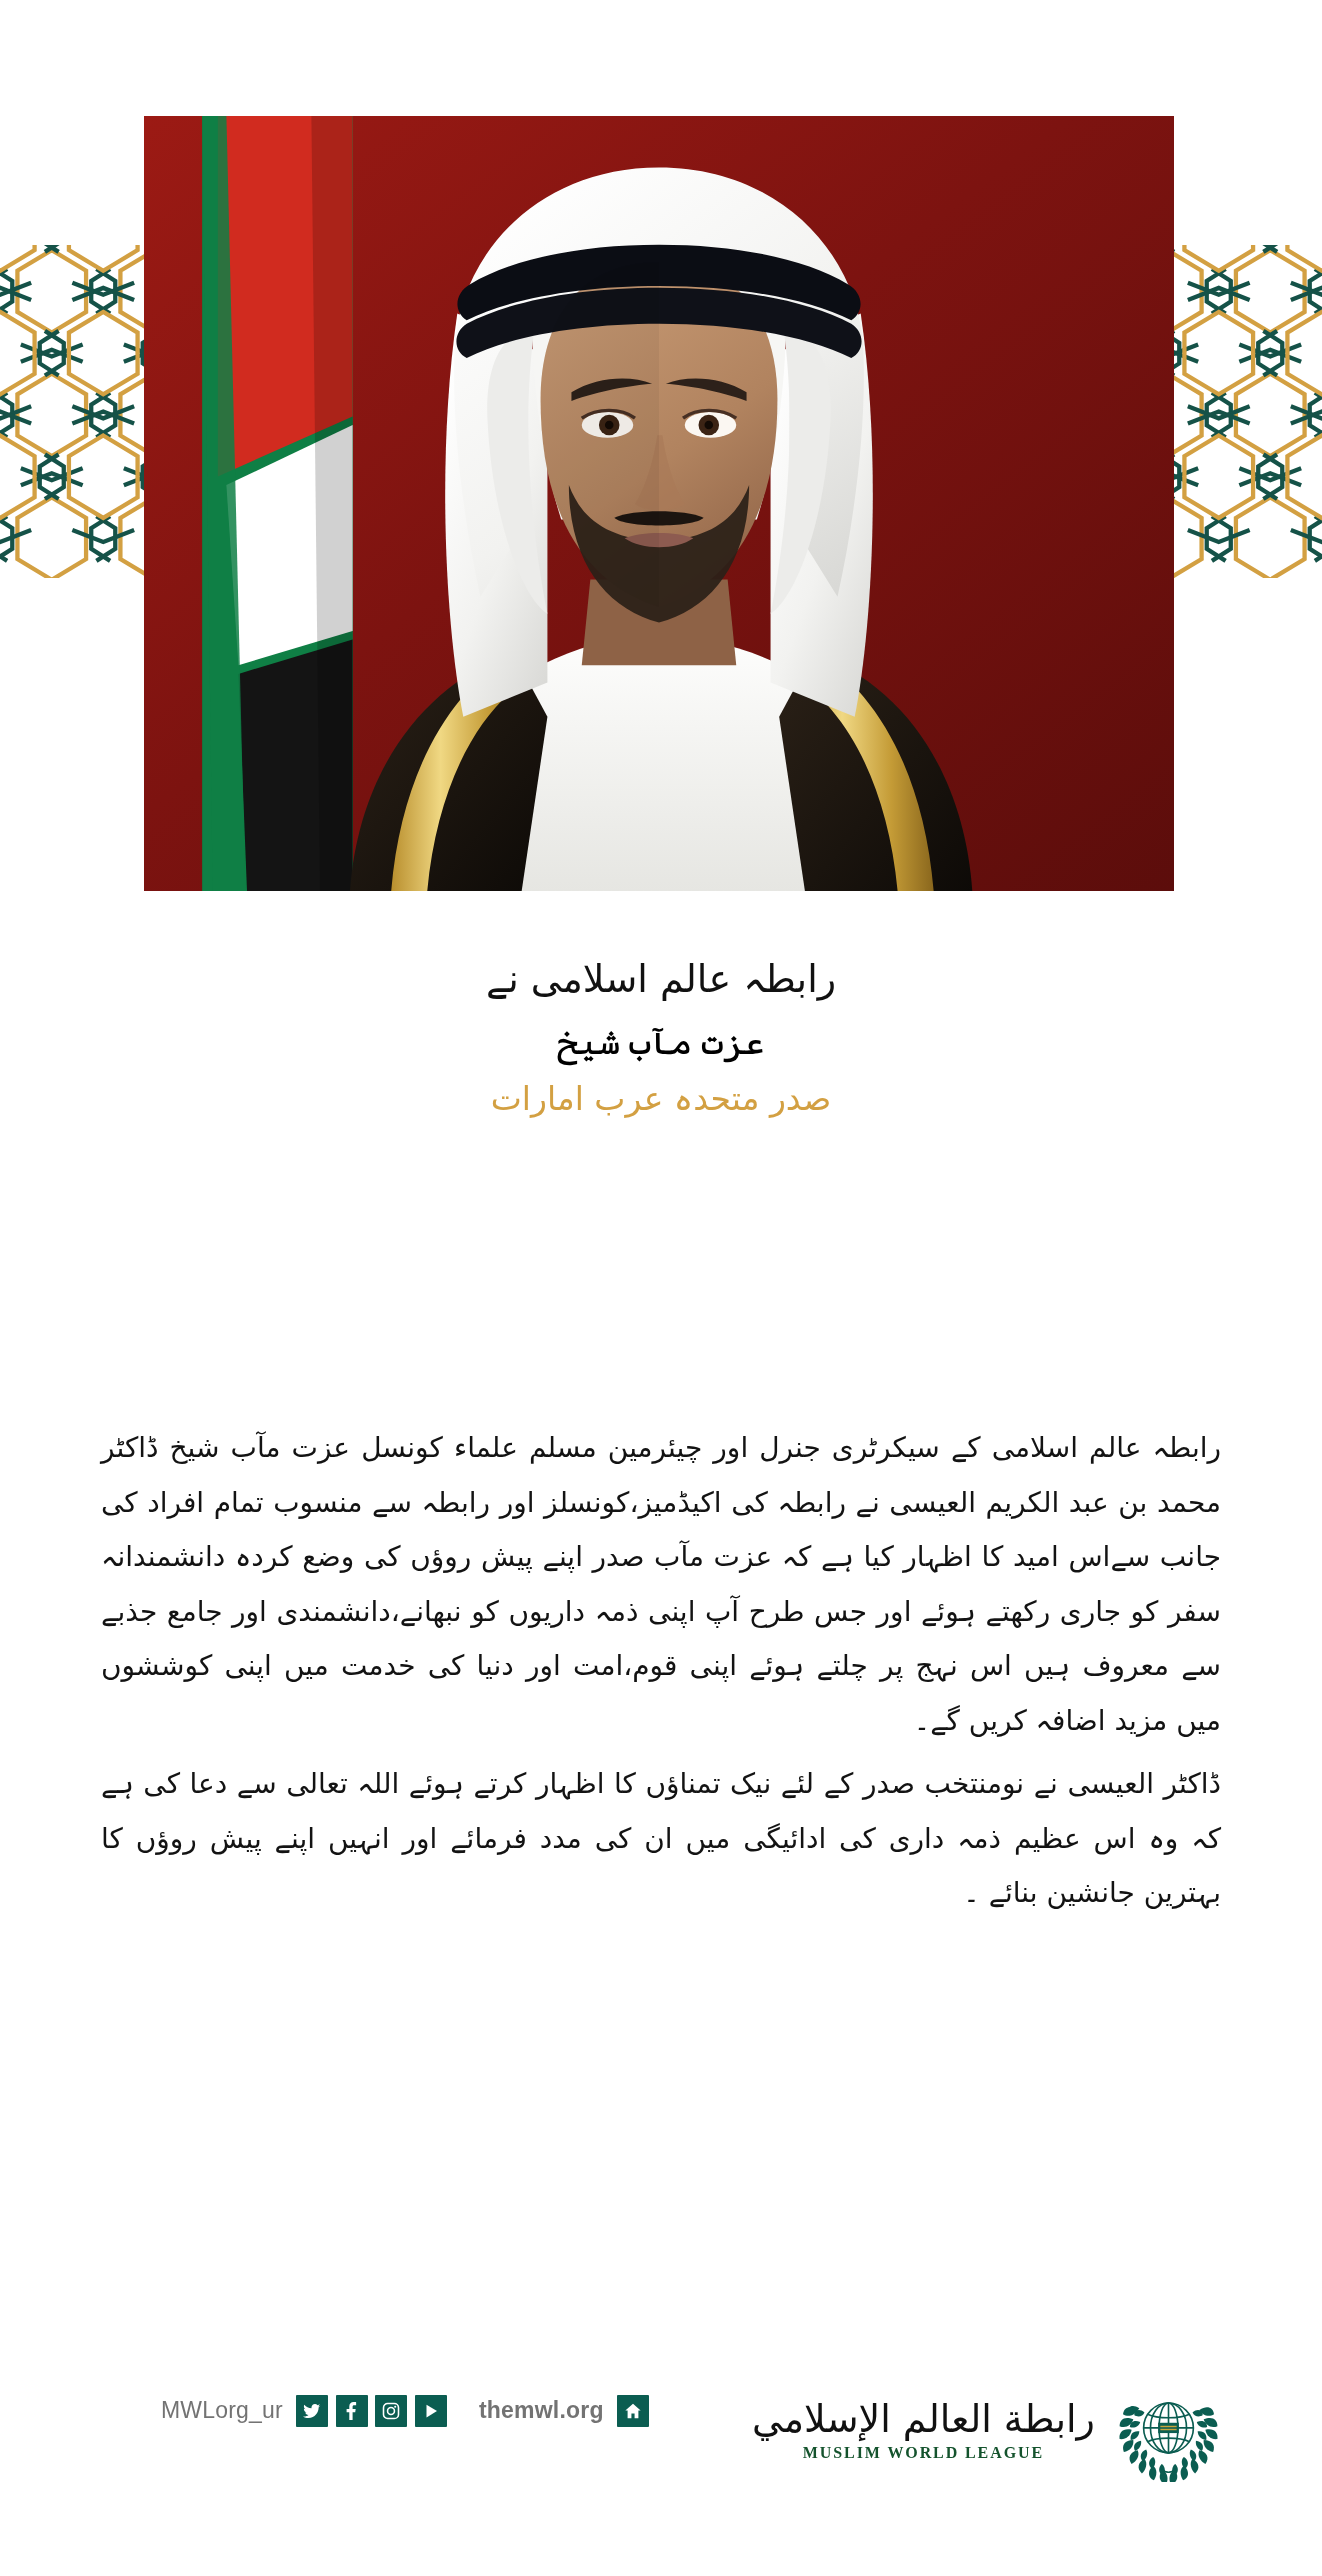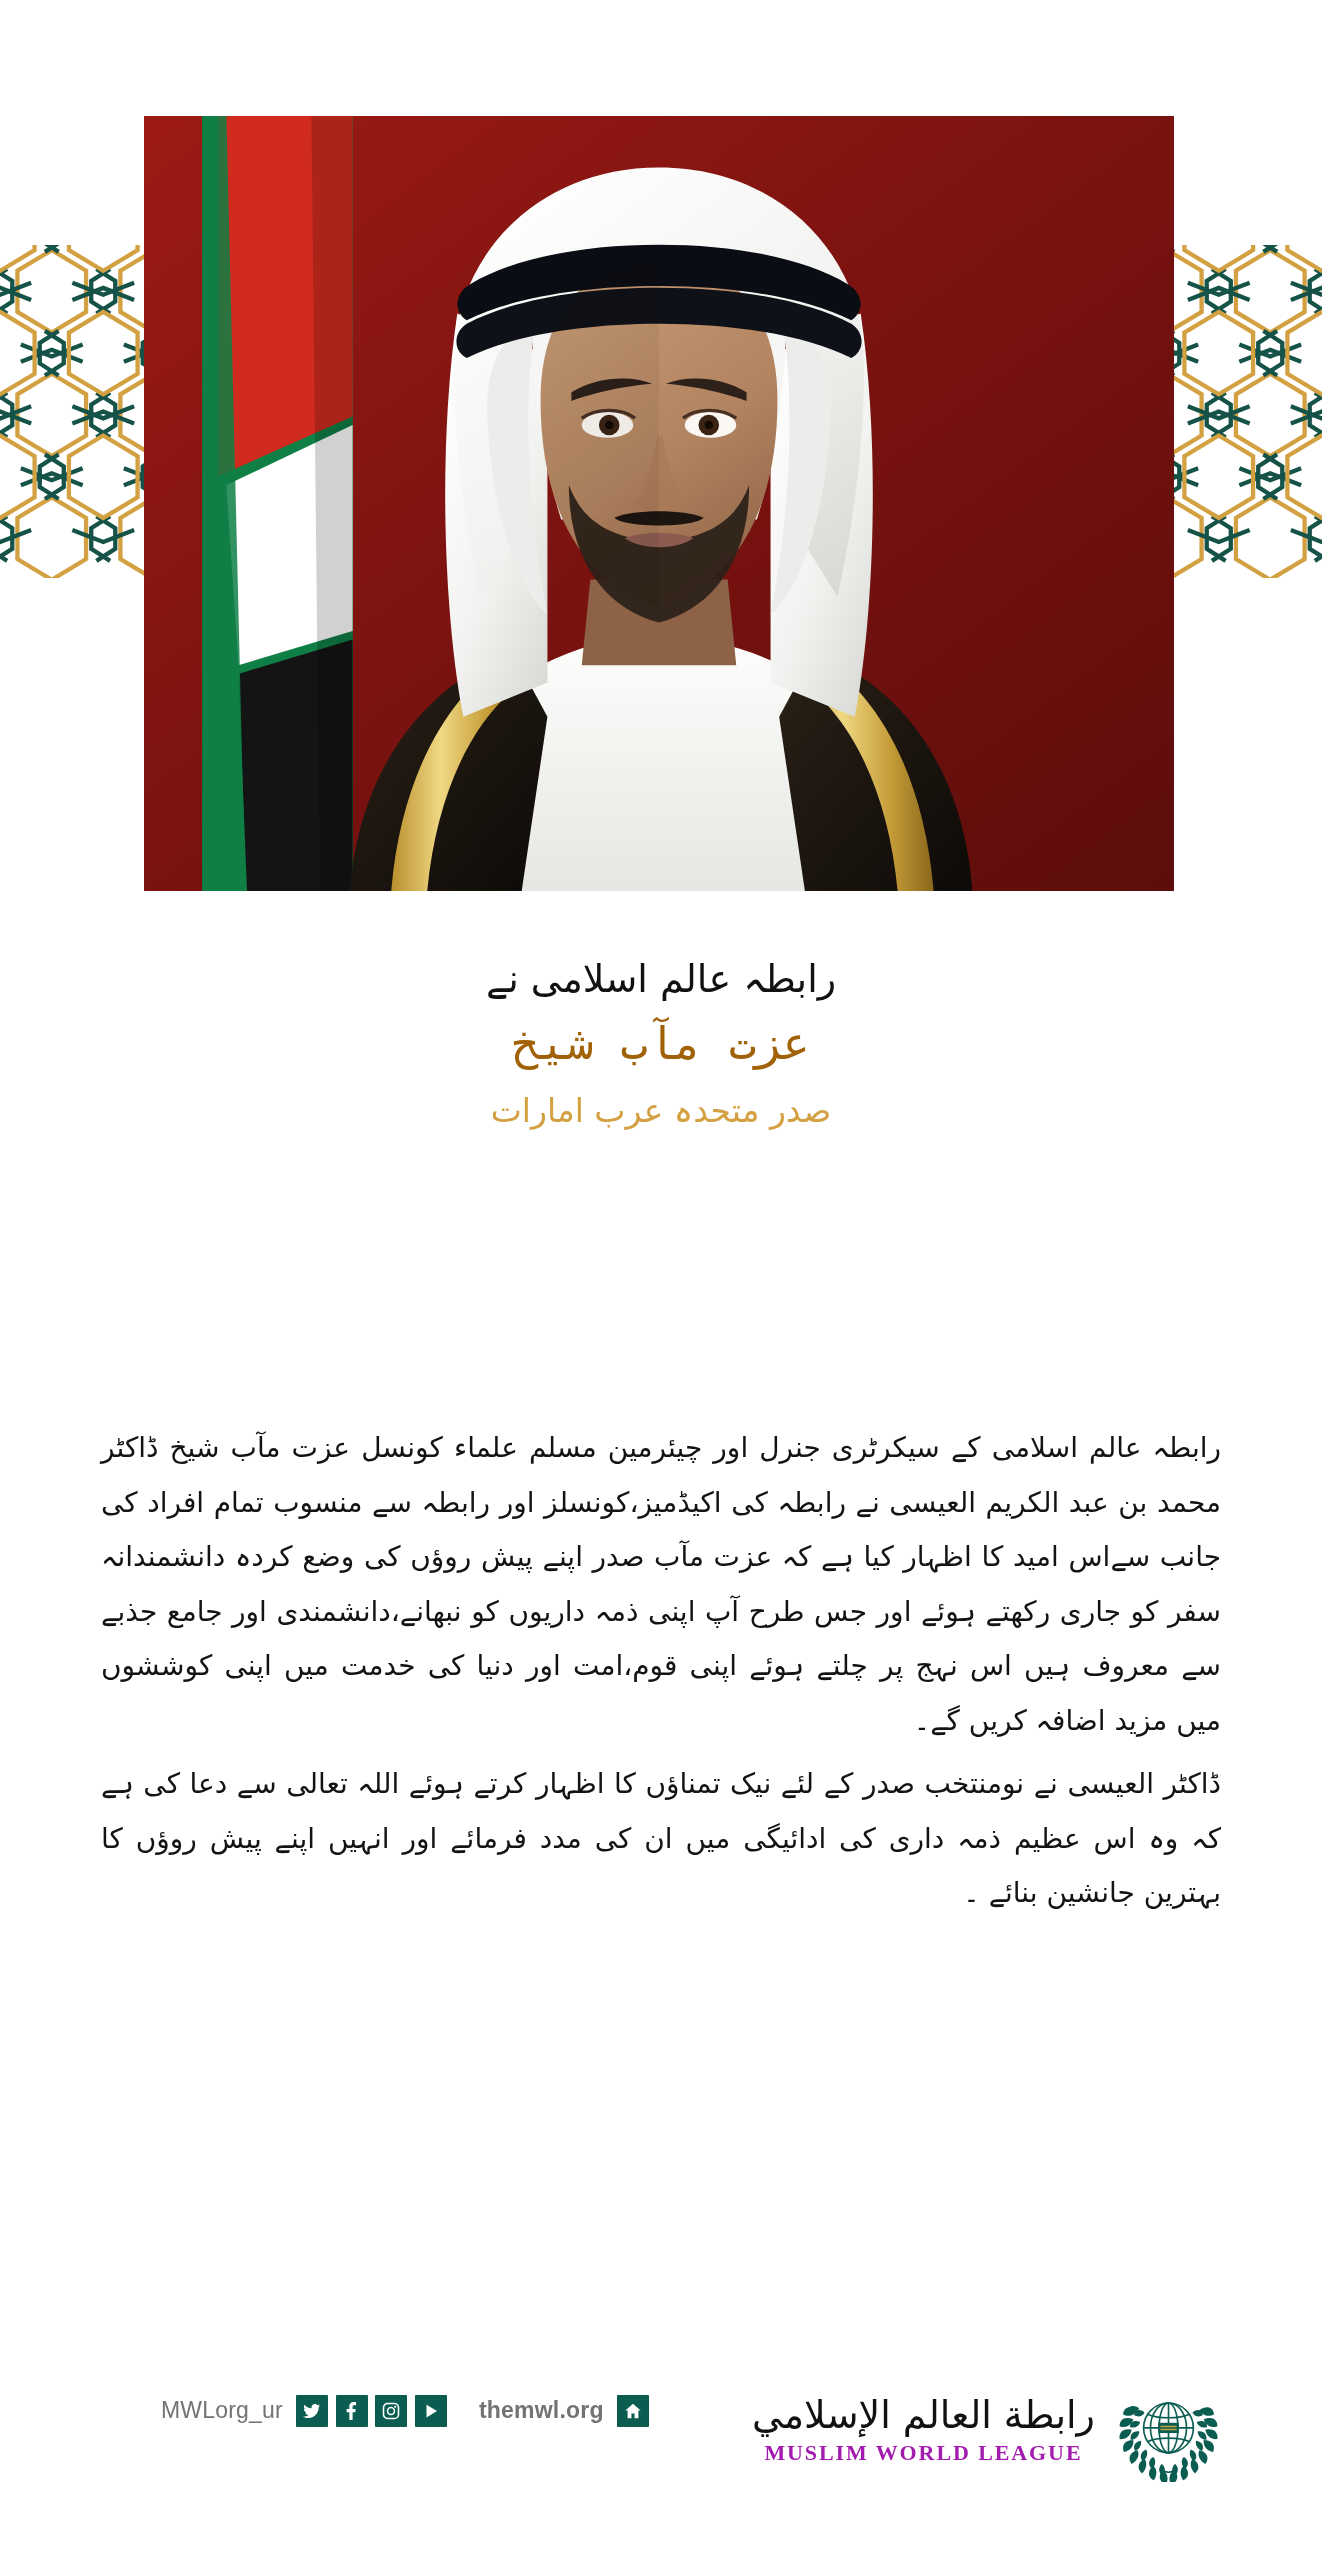--- a/index.html
+++ b/index.html
@@ -32,22 +32,22 @@
   
   .heading-block{
     position:absolute;left:0;right:0;top:923px;text-align:center;margin-top:33px;
   }
   .h-line1{
     font-family:"DejaVu Sans","Liberation Sans",sans-serif;
     font-size:38px;color:#111111;line-height:1.25;
     letter-spacing:0.9px;direction:rtl;
   }
   .h-line2{
-    font-family:Liberation Mono, monospace;
-    font-size:45px;color:#a16207;line-height:1.3;margin-top:15.5px;
+    font-family:Liberation Serif, serif;
+    font-size:36px;color:#000000;line-height:1.3;margin-top:15.5px;
     direction:rtl;
   }
   .h-name{
     font-family:"DejaVu Sans","Liberation Sans",sans-serif;
     font-size:67px;font-weight:bold;color:#0a5f53;line-height:1.25;
     margin-top:15.5px;direction:rtl;
   }
   .h-sub{
     font-family:"DejaVu Sans","Liberation Sans",sans-serif;
     font-size:33px;color:#d3a042;line-height:1.3;margin-top:12px;
@@ -86,21 +86,21 @@
   .logo-group{
     position:absolute;left:752px;top:0px;display:flex;align-items:center;gap:22px;
   }
   .logo-text{display:flex;flex-direction:column;align-items:center;}
   .logo-ar{
     font-family:"DejaVu Sans","Liberation Sans",sans-serif;
     font-size:38px;color:#111;direction:rtl;line-height:1.1;
   }
   .logo-en{
     font-family:"Liberation Serif","DejaVu Serif",serif;
-    font-size:22px;color:#a21caf;letter-spacing:1.9px;margin-top:3.4px;font-weight:bold;
+    font-size:16px;color:#14532d;letter-spacing:1.9px;margin-top:3.4px;font-weight:bold;
   }
   .emblem{width:103px;height:103px;}
 </style>
 </head>
 <body>
 
 <div class="poster">
 
   <div class="pattern left">
     <svg width="155" height="333" viewBox="0 0 180 388" xmlns="http://www.w3.org/2000/svg">

